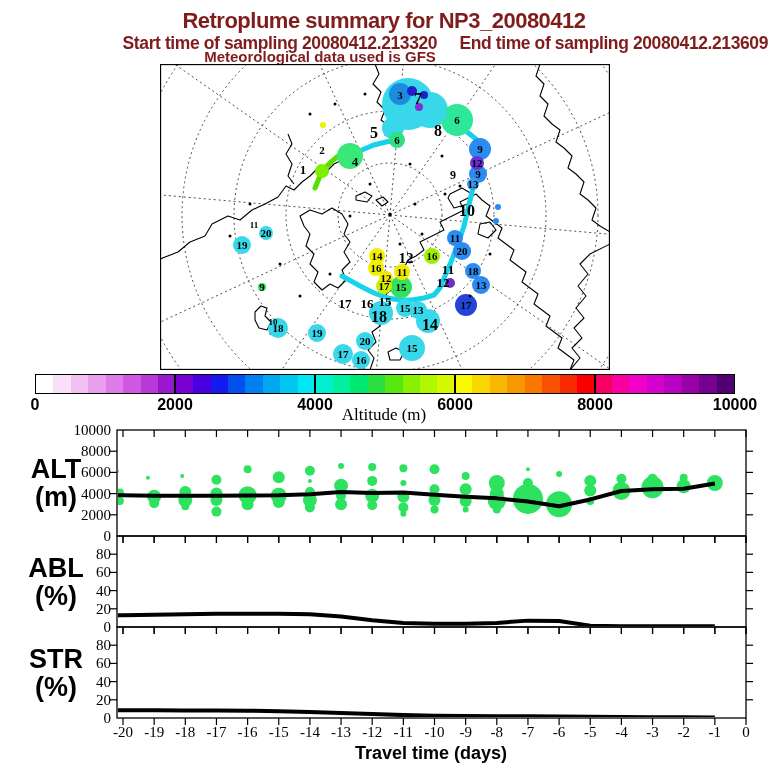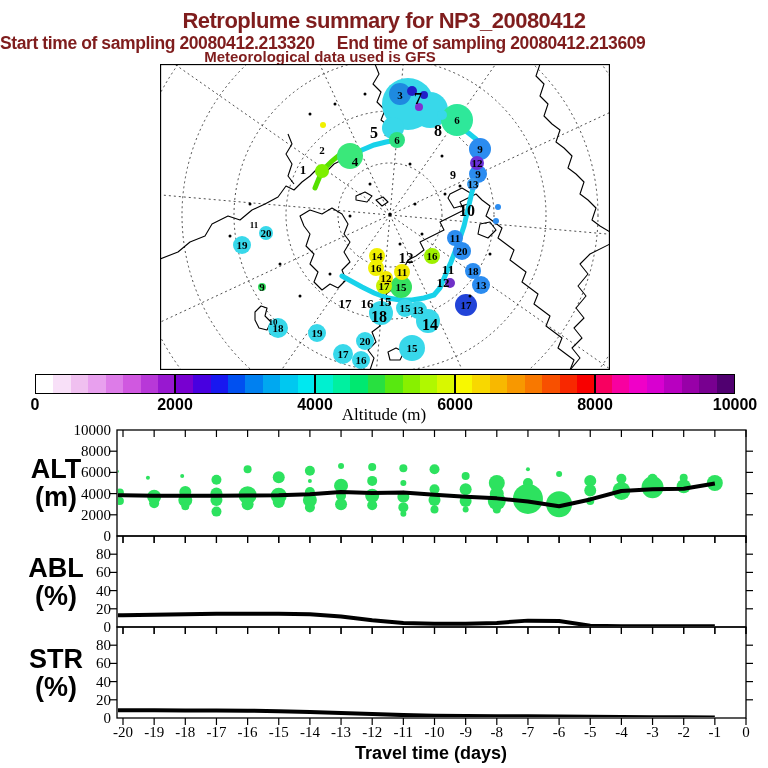--- a/index.html
+++ b/index.html
@@ -1,21 +1,21 @@
 <!DOCTYPE html>
 <html><head>
 <meta charset="utf-8">
 <style>
   html,body{margin:0;padding:0;background:#fff;}
   body{width:768px;height:768px;position:relative;overflow:hidden;
        font-family:"Liberation Sans",sans-serif;}
   .abs{position:absolute;}
   .hdr{font-weight:bold;color:#7f1d1d;white-space:pre;}
   #title{top:8px;left:0;width:768px;text-align:center;font-size:22px;letter-spacing:-.5px;}
-  #subtitle{top:33px;left:0;width:768px;text-align:left;font-size:17.5px;letter-spacing:-.4px;}
+  #subtitle{top:33px;left:0;width:768px;text-align:right;font-size:17.5px;letter-spacing:-.4px;}
   #metline{top:48px;left:0;width:640px;text-align:center;font-size:15px;}
   #map-wrap{left:160px;top:64px;width:450px;height:306px;}
   #cbar{left:35px;top:374px;width:700px;height:20px;border:1.5px solid #000;display:flex;box-sizing:border-box;}
   #cbar .seg{flex:1 1 auto;height:100%;}
   .cbar-div{position:absolute;top:374px;width:2px;height:20px;background:#000;}
   .cbar-lab{position:absolute;top:396px;width:90px;text-align:center;font-weight:bold;font-size:16px;color:#000;}
   #cbar-title{top:405px;left:0;width:768px;text-align:center;
       font-family:"Liberation Serif",serif;font-size:17px;color:#000;}
   #chart-wrap{left:0;top:420px;width:768px;height:348px;}
   svg text{fill:#000;}

